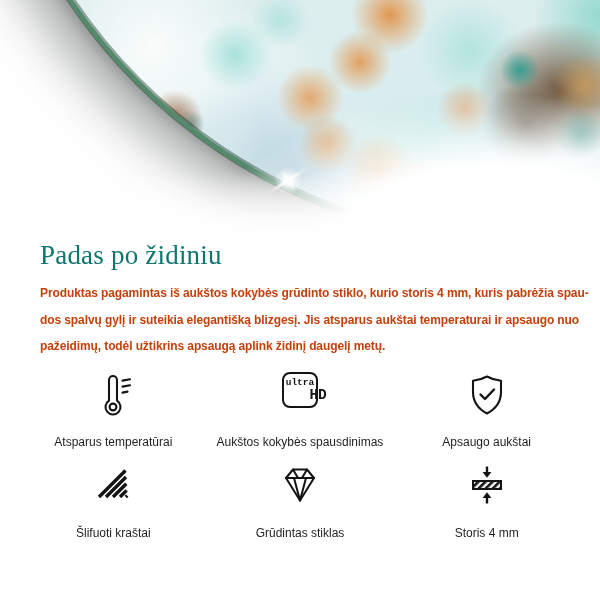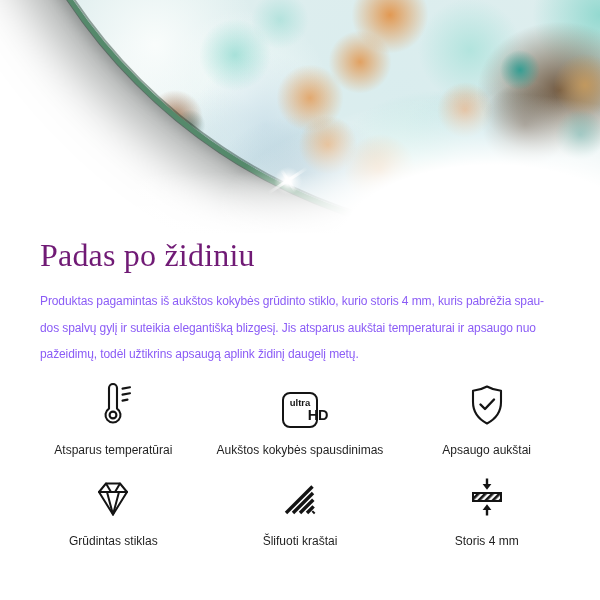--- a/index.html
+++ b/index.html
@@ -67,34 +67,34 @@
   }
   .sparkle::after{
     content:"";position:absolute;left:19.5px;top:8px;width:3px;height:26px;border-radius:2px;
     background:linear-gradient(180deg, rgba(255,255,255,0), #fff 45%, #fff 55%, rgba(255,255,255,0));
   }
 
   
   h1{
     margin:6px 40px 0 40px;
     font-family:"Liberation Serif", serif;font-weight:400;
-    font-size:32px;line-height:33px;color:#701a75;letter-spacing:.2px;
-  }
-  .intro{margin:16px 40px 0 40px;color:#8b5cf6;}
+    font-size:27px;line-height:33px;color:#0f766e;letter-spacing:.2px;
+  }
+  .intro{margin:8px 40px 0 40px;color:#c2410c;font-weight:bold;}
   .intro .line{
     font-size:12px;line-height:26.5px;letter-spacing:-.1px;white-space:nowrap;
   }
 
   
   .features{
     display:grid;grid-template-columns:repeat(3,1fr);
     padding:0 20px;margin-top:12px;row-gap:14px;
   }
   .feature{display:flex;flex-direction:column;align-items:center;}
-  .icon-box{height:48px;display:flex;align-items:flex-end;justify-content:center;}
+  .icon-box{height:48px;display:flex;align-items:flex-start;justify-content:center;font-family:Liberation Mono, monospace;}
   .feature .label{
     margin-top:15px;font-size:12px;line-height:14px;color:#1f1f1f;white-space:nowrap;text-align:center;
   }
   .icon-box svg{display:block;}
 
   .uhd{
     width:36px;height:36px;border:2.6px solid #141414;border-radius:8px;
     display:flex;flex-direction:column;align-items:center;justify-content:center;
     color:#141414;box-sizing:border-box;
   }
@@ -148,47 +148,47 @@
     </div>
 
     <div class="feature">
       <div class="icon-box">
         <svg width="44" height="46" viewBox="0 0 44 46" fill="none" stroke="#141414" stroke-width="2.1" stroke-linecap="round" stroke-linejoin="round">
           <path d="M22 4.5 C26.5 7 31 8.3 36 8.8 V20 C36 30 30.5 37 22 41.5 C13.5 37 8 30 8 20 V8.8 C13 8.3 17.5 7 22 4.5 Z"></path>
           <path d="M15.5 22.5 L20 27 L29 17.5" stroke-width="2.4"></path>
         </svg>
       </div>
       <div class="label">Apsaugo aukštai</div>
+    </div>
+
+    <div class="feature">
+      <div class="icon-box">
+        <svg width="42" height="40" viewBox="0 0 42 40" fill="none" stroke="#141414" stroke-width="3.4" stroke-linecap="butt">
+          <path d="M7 34 L33.5 7.5"></path>
+          <path d="M14 34 L34 14"></path>
+          <path d="M21 34 L34.3 20.7"></path>
+          <path d="M28 34 L34.6 27.4"></path>
+          <path d="M33.8 34 L35.2 32.6"></path>
+        </svg>
+      </div>
+      <div class="label">Šlifuoti kraštai</div>
     </div>
 
     <div class="feature">
       <div class="icon-box">
         <svg width="46" height="42" viewBox="0 0 44 42" fill="none" stroke="#141414" stroke-width="2" stroke-linecap="round" stroke-linejoin="round">
           <path d="M8 15 L15 6.5 H29 L36 15 L22 37.5 Z"></path>
           <path d="M8 15 H36"></path>
           <path d="M15 6.5 L20 15"></path>
           <path d="M29 6.5 L24 15"></path>
           <path d="M16 15 L22 37.5"></path>
           <path d="M28 15 L22 37.5"></path>
         </svg>
       </div>
       <div class="label">Grūdintas stiklas</div>
-    </div>
-
-    <div class="feature">
-      <div class="icon-box">
-        <svg width="42" height="40" viewBox="0 0 42 40" fill="none" stroke="#141414" stroke-width="3.4" stroke-linecap="butt">
-          <path d="M7 34 L33.5 7.5"></path>
-          <path d="M14 34 L34 14"></path>
-          <path d="M21 34 L34.3 20.7"></path>
-          <path d="M28 34 L34.6 27.4"></path>
-          <path d="M33.8 34 L35.2 32.6"></path>
-        </svg>
-      </div>
-      <div class="label">Šlifuoti kraštai</div>
     </div>
 
     <div class="feature">
       <div class="icon-box">
         <svg width="40" height="44" viewBox="0 0 40 44" fill="none">
           <defs>
             <pattern id="hp" width="5" height="5" patternUnits="userSpaceOnUse" patternTransform="rotate(45)">
               <rect width="2.6" height="5" fill="#141414"></rect>
             </pattern>
           </defs>

